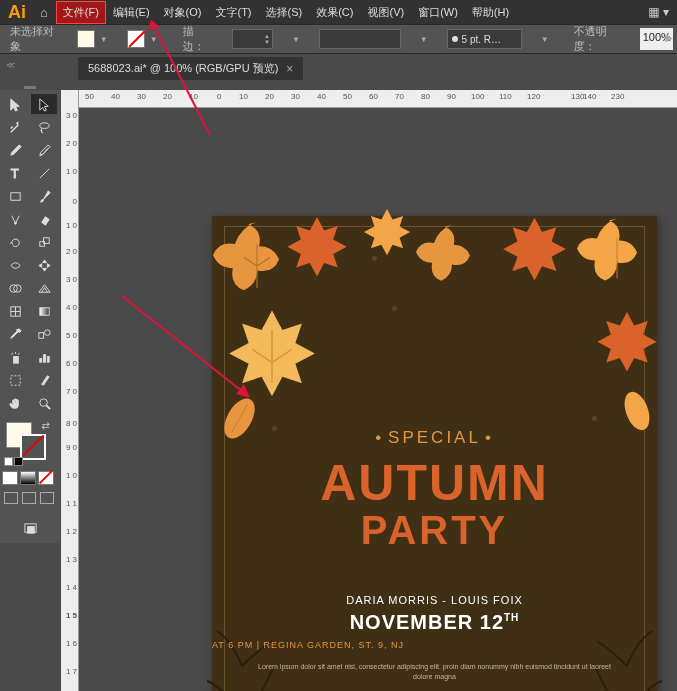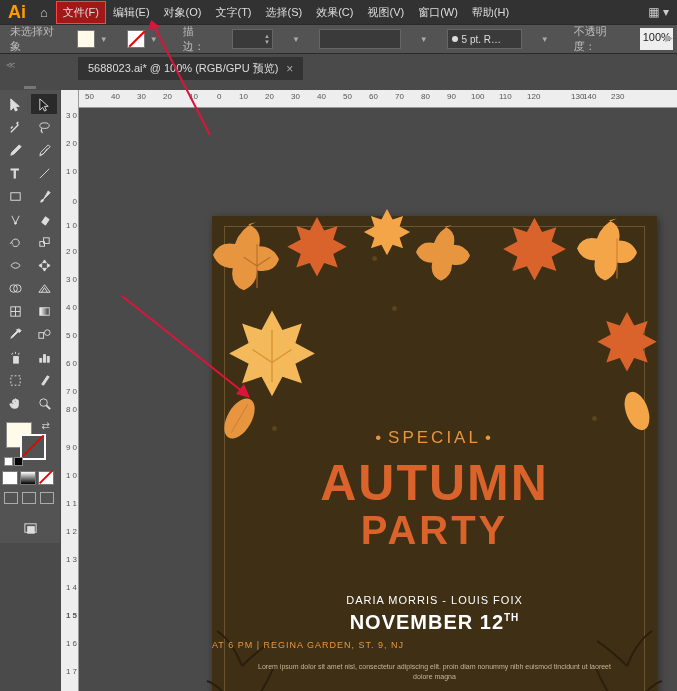--- a/index.html
+++ b/index.html
@@ -368,21 +368,21 @@
     <span class="vruler-num" style="top: 186px;">3
 0</span>
     <span class="vruler-num" style="top: 214px;">4
 0</span>
     <span class="vruler-num" style="top: 242px;">5
 0</span>
     <span class="vruler-num" style="top: 270px;">6
 0</span>
     <span class="vruler-num" style="top: 298px;">7
 0</span>
-    <span class="vruler-num" style="top: 316px;">8
+    <span class="vruler-num" style="top: 330px;">8
 0</span>
     <span class="vruler-num" style="top: 354px;">9
 0</span>
     <span class="vruler-num" style="top: 382px;">1
 0</span>
     <span class="vruler-num" style="top: 410px;">1
 1</span>
     <span class="vruler-num" style="top: 438px;">1
 2</span>
     <span class="vruler-num" style="top: 466px;">1

